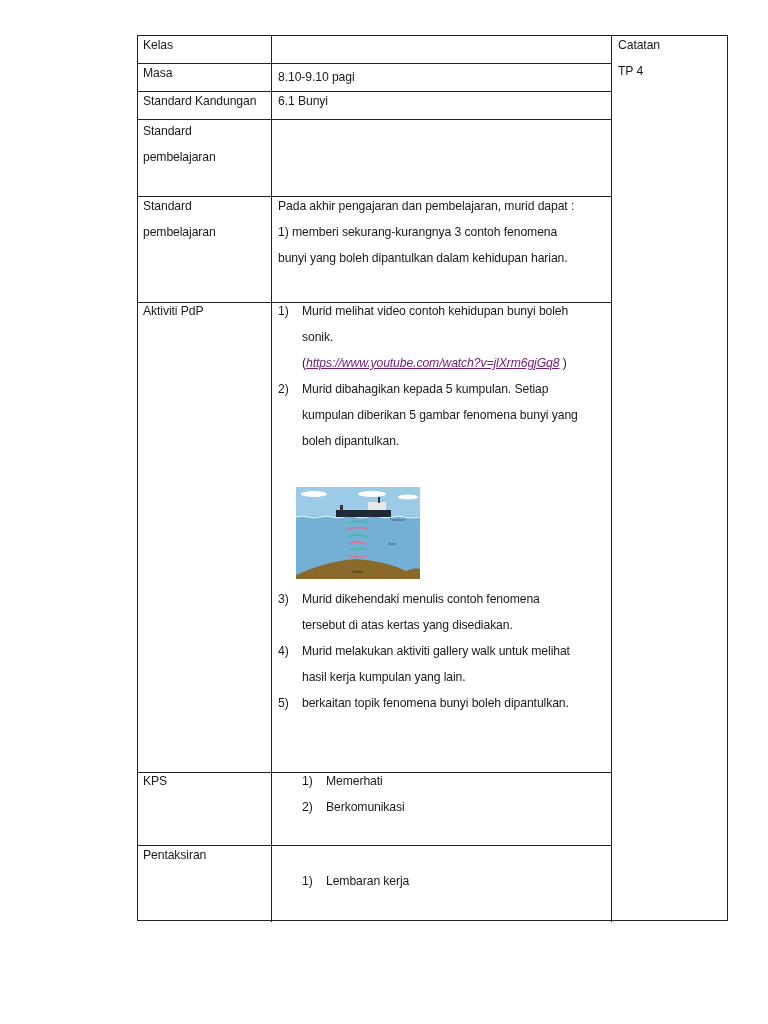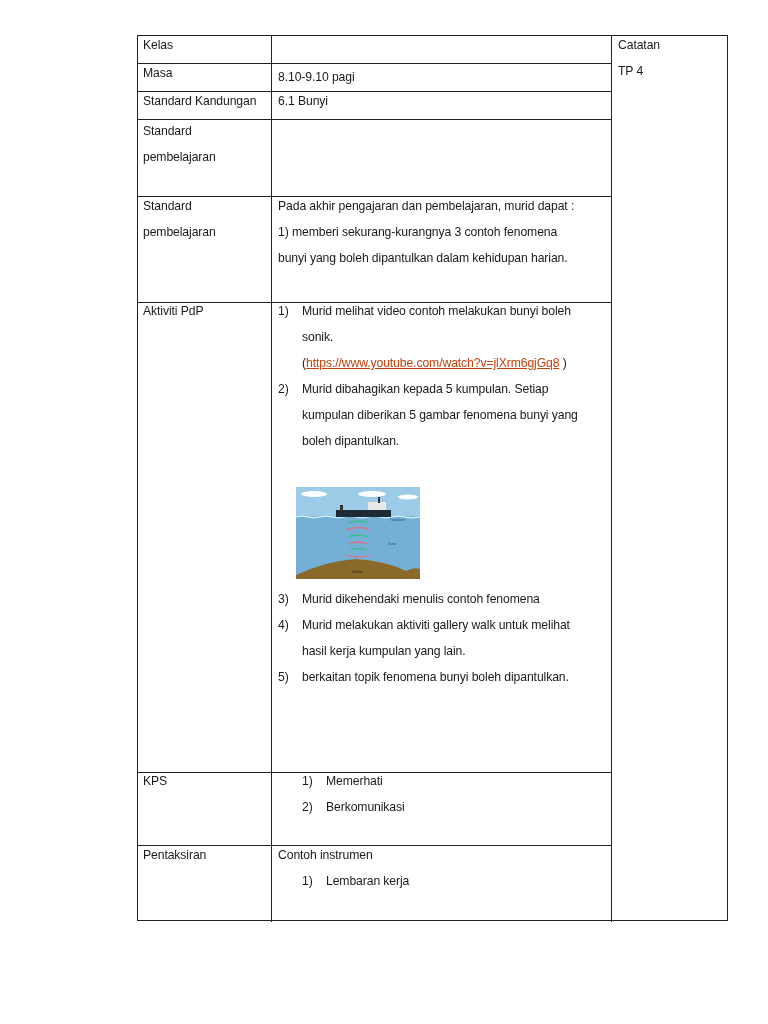--- a/index.html
+++ b/index.html
@@ -10,21 +10,21 @@
            border: 1px solid #222; box-sizing: border-box; margin-left: 46px; }
     .vline { position: absolute; top: 0; width: 0; border-left: 1px solid #222; }
     .hline { position: absolute; left: 0; height: 0; border-top: 1px solid #222; }
     .cell { position: absolute; font-size: 12.2px; line-height: 26px; letter-spacing: -0.1px; }
     .lbl { left: 5px; width: 128px; }
     .val { left: 140px; width: 335px; }
     .note { left: 480px; width: 105px; }
     .ol { margin: 0; padding: 0; list-style: none; }
     .ol li { position: relative; padding-left: 24px; }
     .ol li .num { position: absolute; left: 0; top: 0; }
-    .link { color: #c2410c; text-decoration: underline; }
+    .link { color: #701a75; text-decoration: underline; font-style: italic; }
     .img { position: absolute; left: 296px; top: 487px; width: 124px; height: 92px; overflow: hidden;
            background: linear-gradient(#8fc0e0 0%, #a8d2ec 30%, #7ab4d8 33%, #6aa7d0 100%); }
   </style>
 </head>
 <body>
 
 <div class="page">
   <div class="tbl">
 
     <div class="vline" style="left:133px;height:886px;"></div>
@@ -59,37 +59,38 @@
       <div>Pada akhir pengajaran dan pembelajaran, murid dapat :</div>
       <div>1)  memberi sekurang-kurangnya 3 contoh fenomena</div>
       <div>bunyi yang boleh dipantulkan dalam kehidupan harian.</div>
     </div>
 
     <div class="cell lbl" style="top:262px;">Aktiviti PdP</div>
     <div class="cell val" style="top:262px;">
       <ul class="ol">
         <li>
           <span class="num">1)</span>
-          <div>Murid melihat video contoh melakukan bunyi boleh</div>
+          <div>Murid melihat video contoh kehidupan bunyi boleh</div>
           <div>sonik.</div>
           <div><span>(</span><a class="link">https://www.youtube.com/watch?v=jlXrm6gjGq8</a><span> )</span></div>
         </li>
         <li>
           <span class="num">2)</span>
           <div>Murid dibahagikan kepada 5 kumpulan. Setiap</div>
           <div>kumpulan diberikan 5 gambar fenomena bunyi yang</div>
           <div>boleh dipantulkan.</div>
         </li>
       </ul>
     </div>
     <div class="cell val" style="top:550px;">
       <ul class="ol">
         <li>
           <span class="num">3)</span>
           <div>Murid dikehendaki menulis contoh fenomena</div>
+          <div>tersebut di atas kertas yang disediakan.</div>
         </li>
         <li>
           <span class="num">4)</span>
           <div>Murid melakukan aktiviti gallery walk untuk melihat</div>
           <div>hasil kerja kumpulan yang lain.</div>
         </li>
         <li>
           <span class="num">5)</span>
           <div>berkaitan topik fenomena bunyi boleh dipantulkan.</div>
         </li>
@@ -98,21 +99,20 @@
 
     <div class="cell lbl" style="top:732px;">KPS</div>
     <div class="cell val" style="top:732px;left:164px;">
       <ul class="ol">
         <li><span class="num">1)</span><span>Memerhati</span></li>
         <li><span class="num">2)</span><span>Berkomunikasi</span></li>
       </ul>
     </div>
 
     <div class="cell lbl" style="top:806px;">Pentaksiran</div>
-    <div class="cell val" style="top:806px;">Contoh instrumen</div>
     <div class="cell val" style="top:832px;left:164px;">
       <ul class="ol">
         <li><span class="num">1)</span><span>Lembaran kerja</span></li>
       </ul>
     </div>
 
     <div class="cell note" style="top:-4px;">Catatan</div>
     <div class="cell note" style="top:22px;">TP 4</div>
   </div>
 

